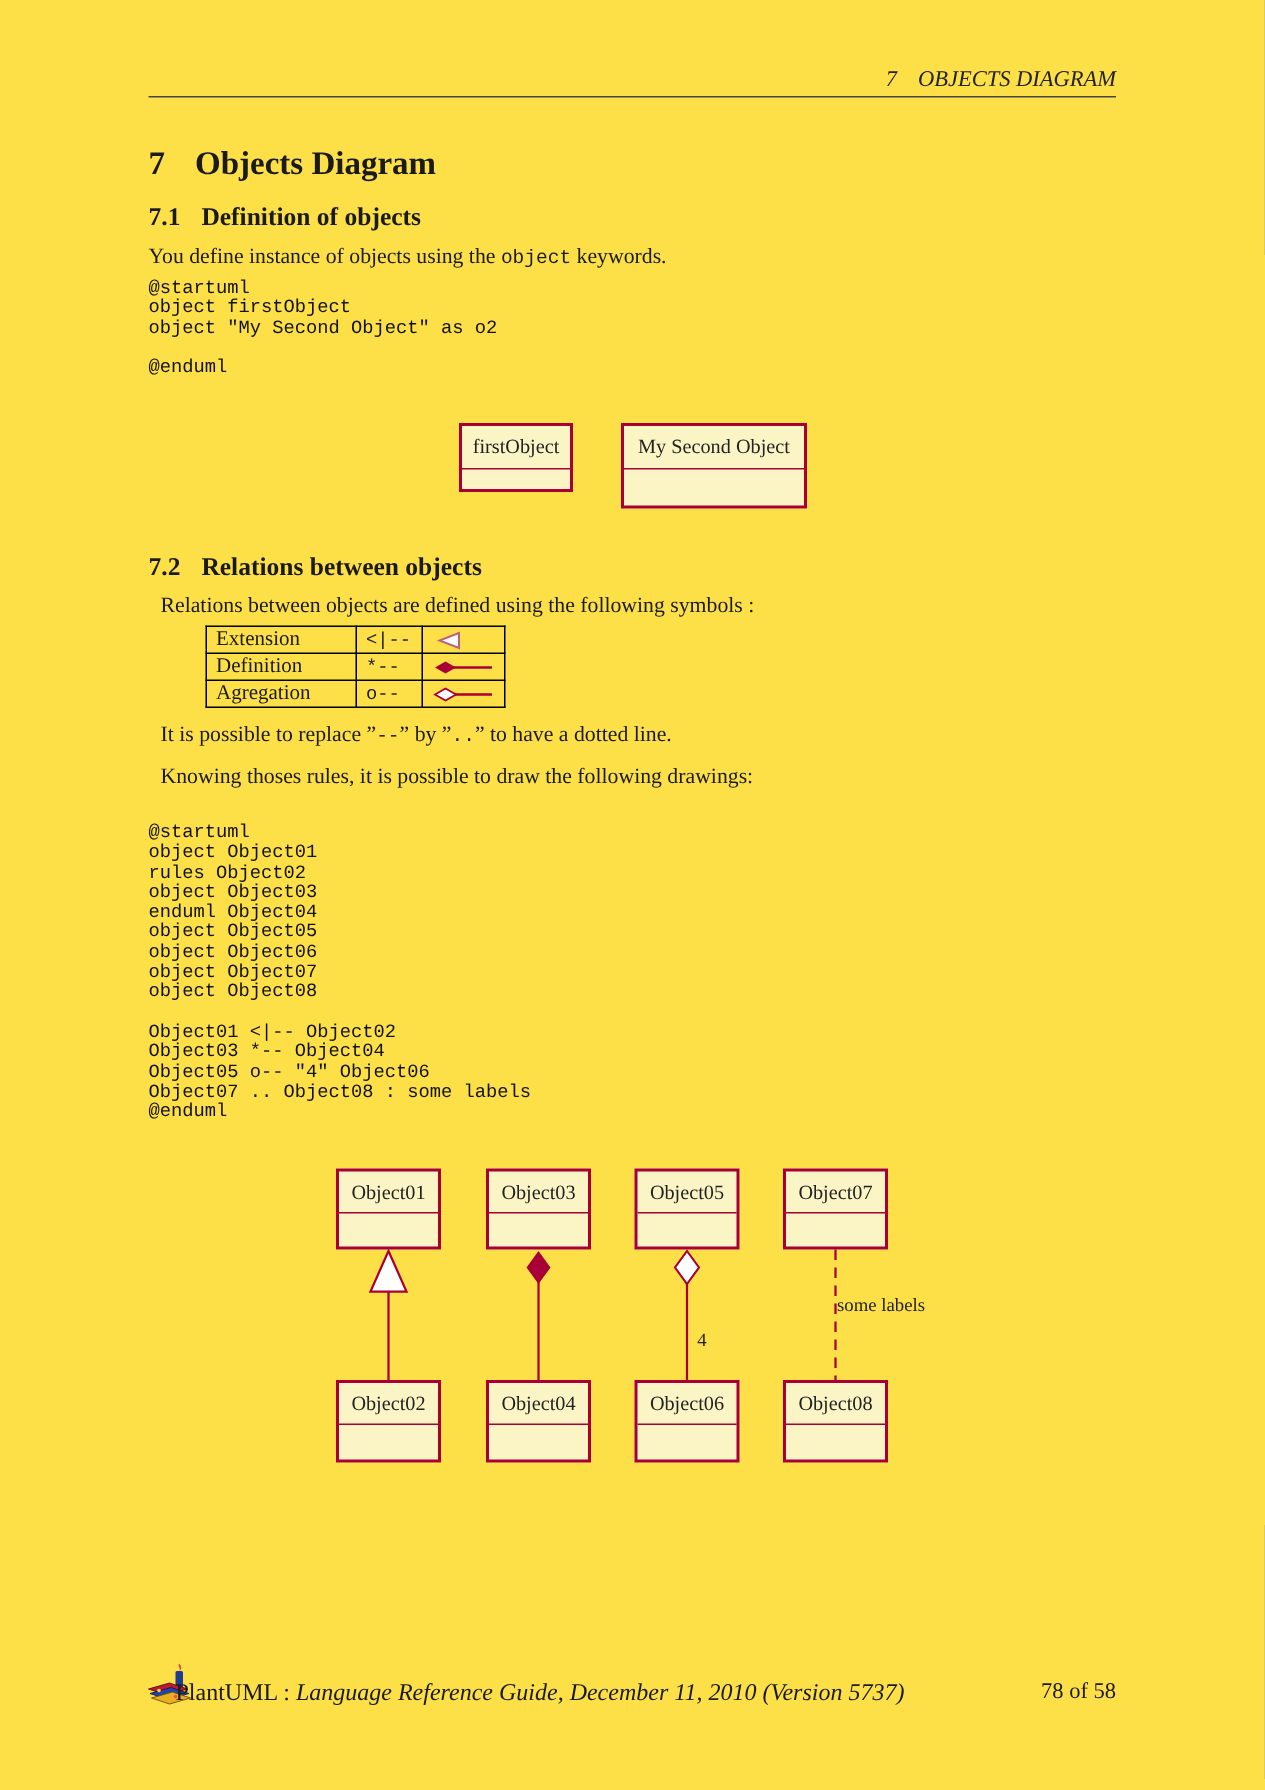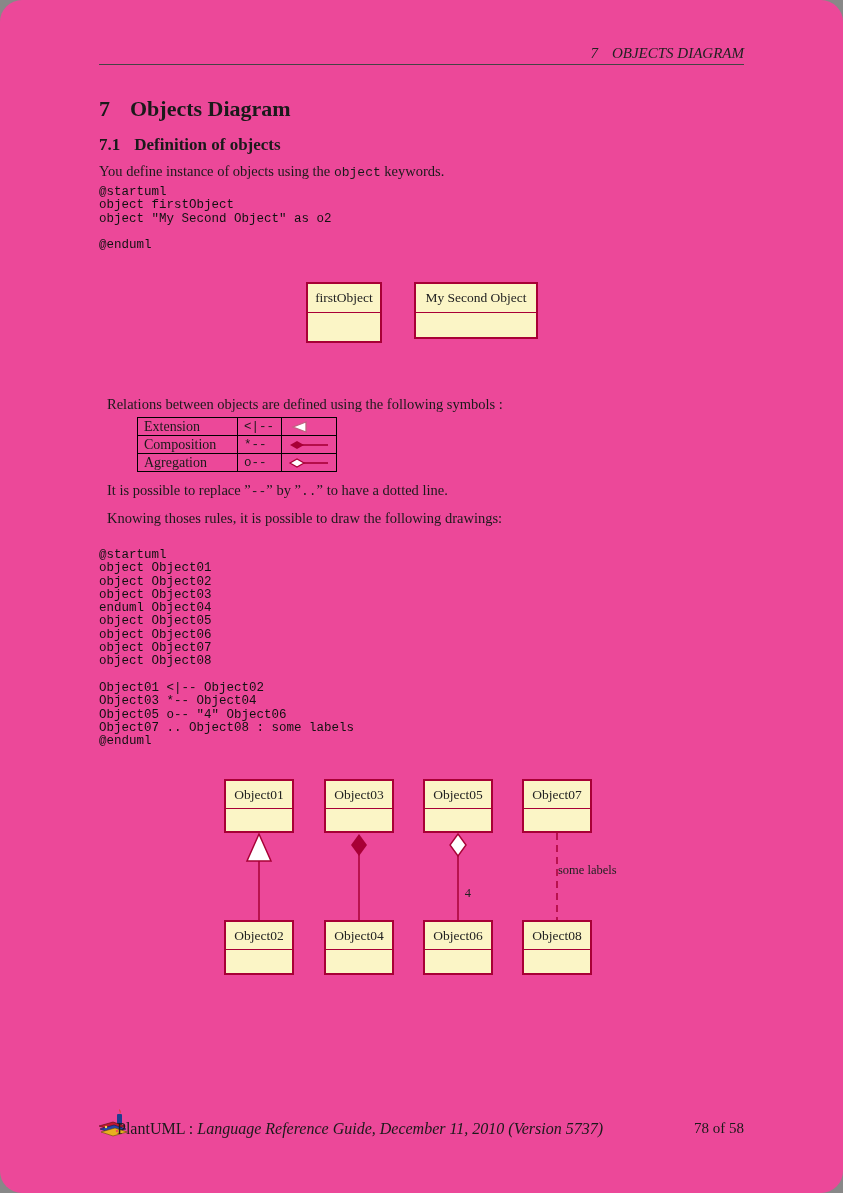--- a/index.html
+++ b/index.html
@@ -1,19 +1,19 @@
 <!DOCTYPE html>
 <html><head>
 <meta charset="utf-8">
 <style>
   * { margin:0; padding:0; box-sizing:border-box; }
   body { background:#888; font-family:"Liberation Serif","DejaVu Serif",serif; }
   .page {
     position:relative; width:843px; height:1193px; margin:0 auto;
-    background:#ec4899; color:#1a1a1a; overflow:hidden;border-radius:22px;
+    background:#fde047; color:#1a1a1a; overflow:hidden;
   }
   .abs { position:absolute; }
 
   
   .running-head { top:45px; right:99px; font-style:italic; font-size:15px; color:#222; }
   .running-head .num { margin-right:14px; }
   .head-rule { top:64px; left:99px; width:645px; height:1px; background:#444; }
 
   
   .h1 { top:96px; left:99px; font-size:22px; font-weight:bold; }
@@ -44,21 +44,21 @@
   }
   .uml-box .obj-name {
     display:flex; align-items:center; justify-content:center;
     font-size:13.5px; color:#222; border-bottom:1px solid #A80036;
     white-space:nowrap;
   }
   .uml-box .obj-body { }
 
   
   .diagram1 { top:282px; left:0; width:843px; height:58px; }
-  .d1-box1 { left:306px; top:0; width:76px; height:61px; }
+  .d1-box1 { left:306px; top:0; width:76px; height:46px; }
   .d1-box2 { left:414px; top:0; width:124px; height:57px; }
   .diagram1 .obj-name { height:29px; }
   .diagram1 .obj-body { height:24px; }
 
   
   .rel-table { top:417px; left:137px; border-collapse:collapse; }
   .rel-table td {
     border:1px solid #000000; font-size:14px; padding:0 6px;
     height:18px; vertical-align:middle;
   }
@@ -119,36 +119,39 @@
     <div class="uml-box d1-box1">
       <div class="obj-name">firstObject</div>
       <div class="obj-body"></div>
     </div>
     <div class="uml-box d1-box2">
       <div class="obj-name">My Second Object</div>
       <div class="obj-body"></div>
     </div>
   </div>
 
+  <div class="abs h2 h2-72">
+    <span>7.2</span><span class="t">Relations between objects</span>
+  </div>
 
   <div class="abs para p-relations">Relations between objects are defined using the following symbols :</div>
 
   <table class="abs rel-table">
     <tbody>
         <tr>
       <td class="c-label">Extension</td>
       <td class="c-code">&lt;|--</td>
       <td class="c-sym">
         <svg width="40" height="14" viewBox="0 0 40 14">
               <polygon points="17,2 4,7 17,12" fill="#fff" stroke="#C06080" stroke-width="1.3"></polygon>
             </svg>
       </td>
     </tr>
     <tr>
-      <td class="c-label">Composition</td>
+      <td class="c-label">Definition</td>
       <td class="c-code">*--</td>
       <td class="c-sym">
         <svg width="42" height="14" viewBox="0 0 42 14">
               <line x1="10" y1="7" x2="40" y2="7" stroke="#A80036" stroke-width="1.6"></line>
               <polygon points="2,7 9,3 16,7 9,11" fill="#A80036"></polygon>
             </svg>
       </td>
     </tr>
     <tr>
       <td class="c-label">Agregation</td>
@@ -165,21 +168,21 @@
 
   <div class="abs para p-replace">
     <span>It is possible to replace ”</span><span class="mono">--</span><span>” by ”</span><span class="mono">..</span><span>” to have a dotted line.</span>
   </div>
 
   <div class="abs para p-knowing">Knowing thoses rules, it is possible to draw the following drawings:</div>
 
   <div class="abs codeblock code2">
     <div class="code-line">@startuml</div>
     <div class="code-line">object Object01</div>
-    <div class="code-line">object Object02</div>
+    <div class="code-line">rules Object02</div>
     <div class="code-line">object Object03</div>
     <div class="code-line">enduml Object04</div>
     <div class="code-line">object Object05</div>
     <div class="code-line">object Object06</div>
     <div class="code-line">object Object07</div>
     <div class="code-line">object Object08</div>
     <div class="code-line"></div>
     <div class="code-line">Object01 &lt;|-- Object02</div>
     <div class="code-line">Object03 *-- Object04</div>
     <div class="code-line">Object05 o-- "4" Object06</div>

